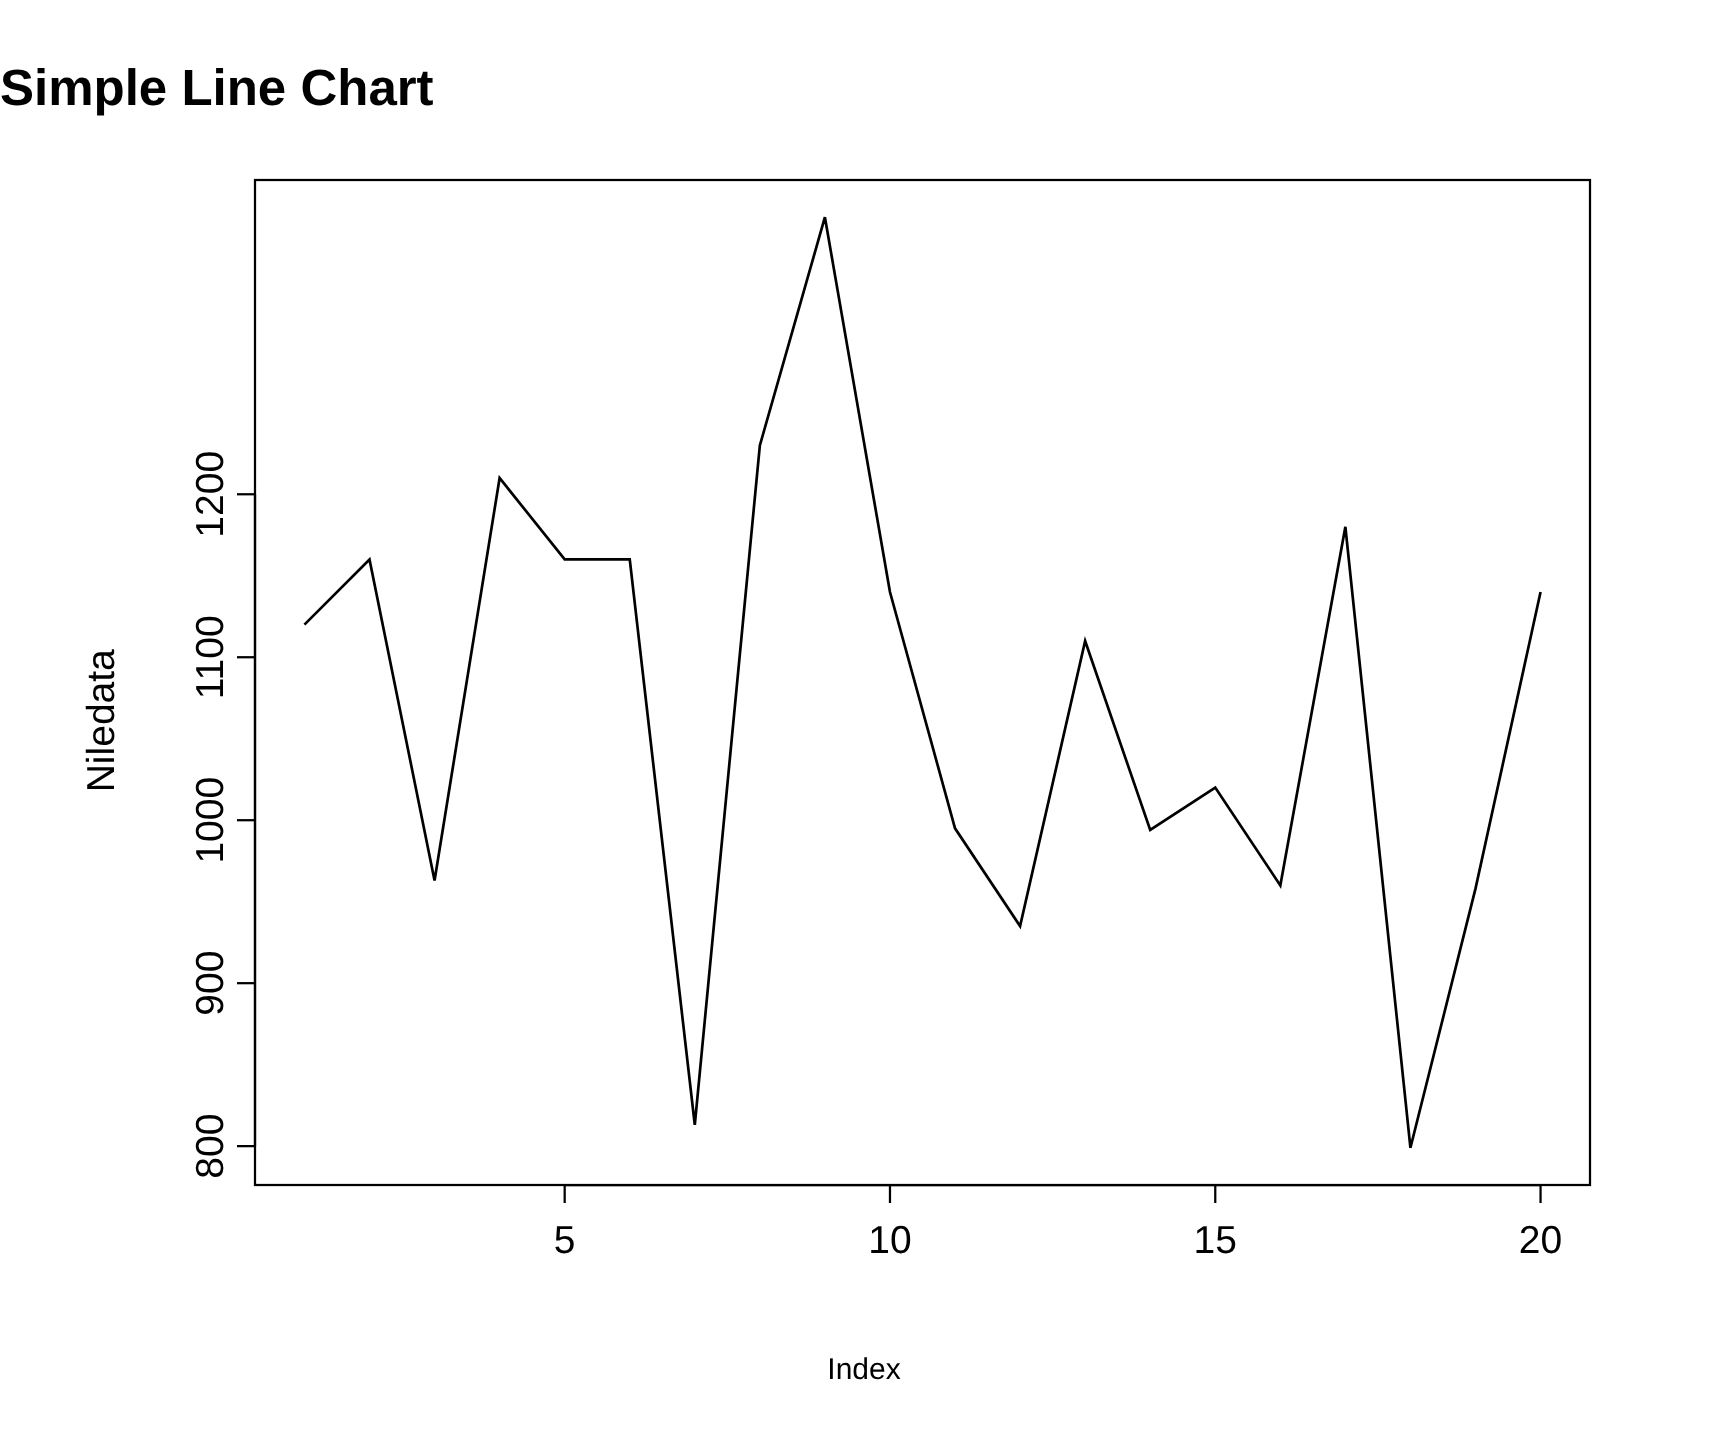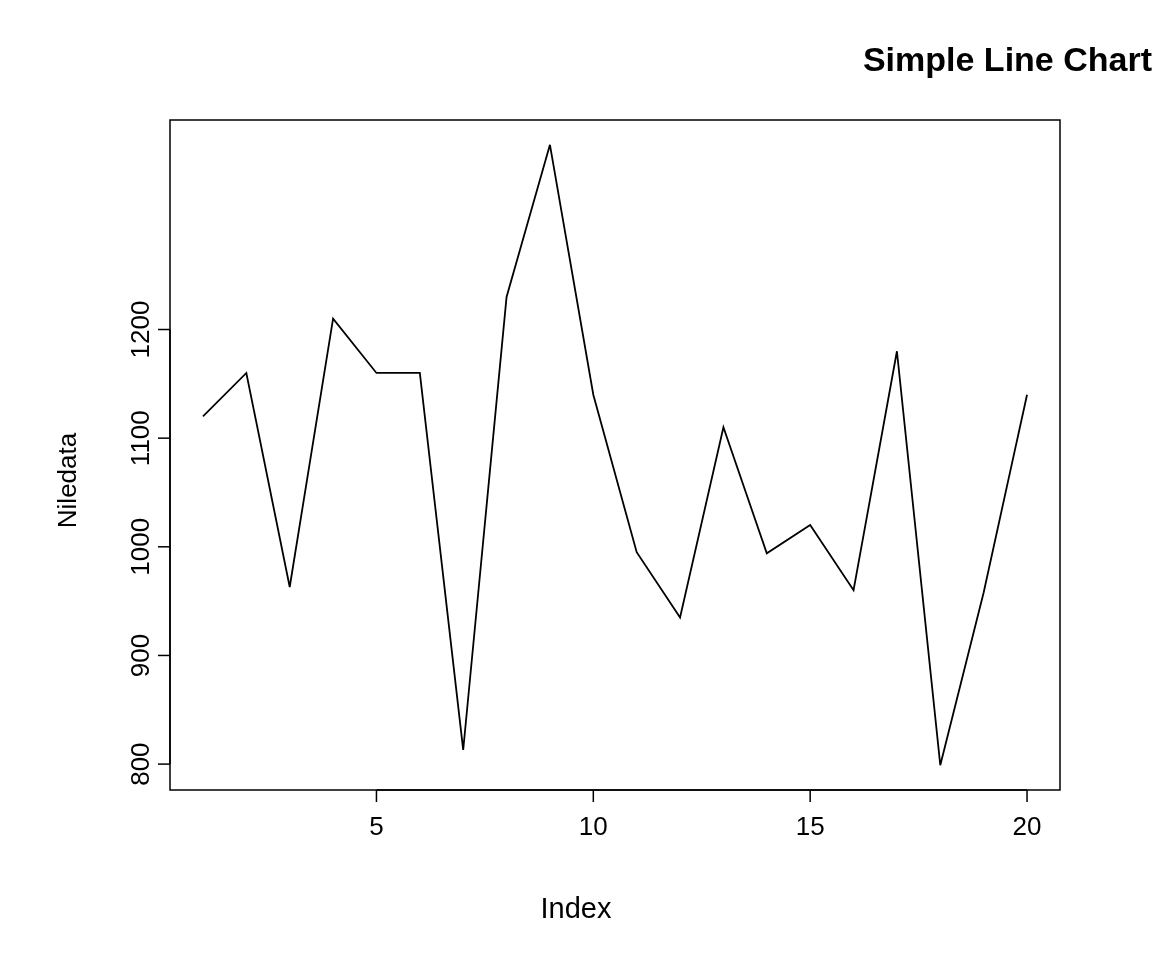--- a/index.html
+++ b/index.html
@@ -14,21 +14,21 @@
   .chart-wrap {
     position: relative;
     width: 1152px;
     height: 960px;
   }
   .title {
     position: absolute;
     top: 40px;
     left: 0;
     width: 1152px;
-    text-align: right;
+    text-align: left;
     font-weight: bold;
     font-size: 34px;
   }
   .ylabel {
     position: absolute;
     left: 20px;
     top: 0;
     height: 960px;
     display: flex;
     align-items: center;
@@ -38,21 +38,21 @@
   .ylabel span {
     transform: rotate(-90deg);
     white-space: nowrap;
   }
   .xlabel {
     position: absolute;
     bottom: 35px;
     left: 0;
     width: 1152px;
     text-align: center;
-    font-size: 29px;
+    font-size: 20px;
   }
   svg {
     position: absolute;
     left: 0;
     top: 0;
   }
 </style>
 </head>
 <body>
 

